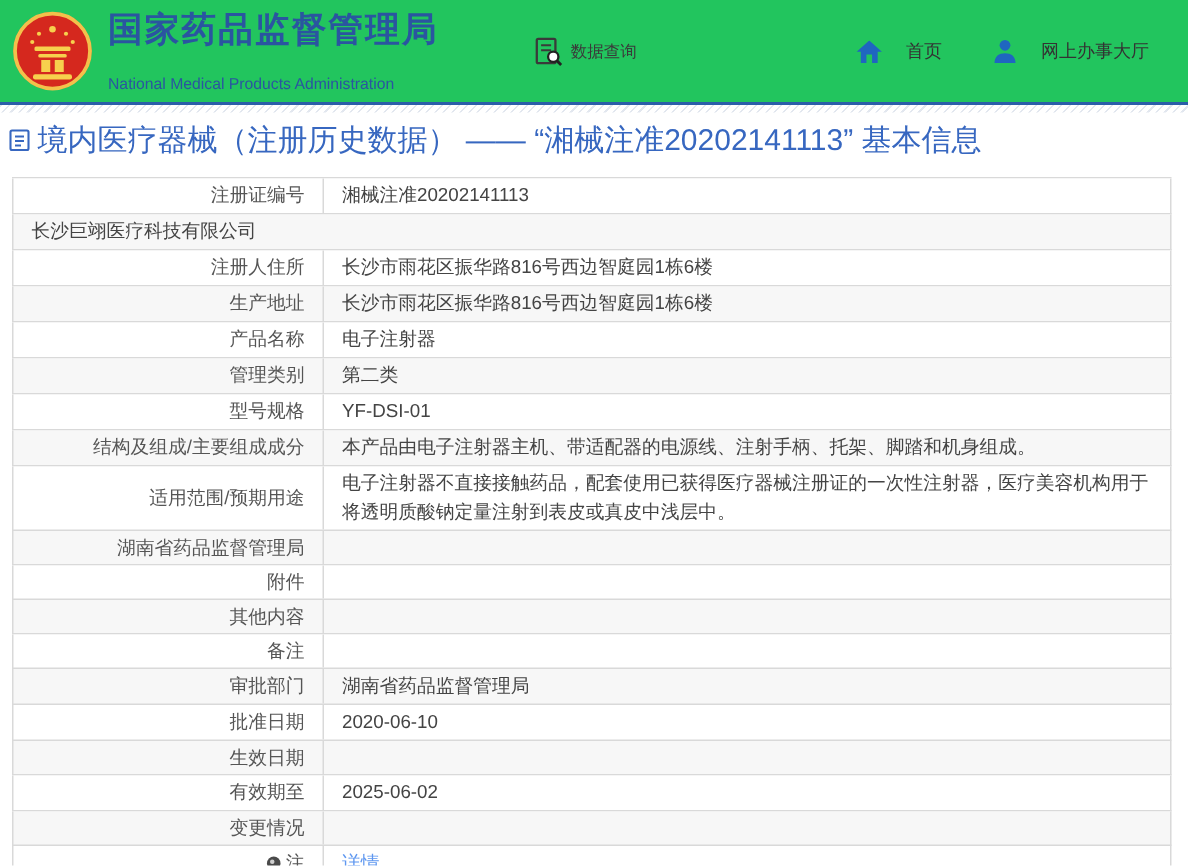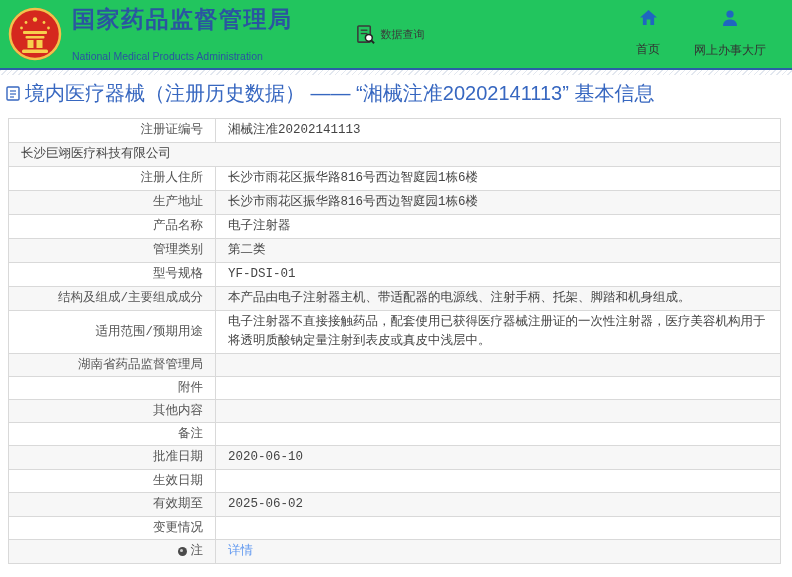--- a/index.html
+++ b/index.html
@@ -10,32 +10,32 @@
   .header { height:70px; display:flex; align-items:center; padding:0 16px 0 8px;
             border-bottom:2px solid #2b5ea8; background:#22c55e; }
   .emblem { width:54px; height:54px; flex:0 0 auto; }
   .logo-text { margin-left:10px; }
   .logo-title { font-size:23px; font-weight:bold; color:#2a55a0; letter-spacing:1.5px; line-height:26px; }
   .logo-sub { font-size:10.5px; color:#2a55a0; margin-top:18px; }
   .query { display:flex; align-items:center; margin-left:62px; gap:5px;
            font-size:11px; color:#3a3a3a; }
   .query svg { display:block; }
   .nav { margin-left:auto; display:flex; gap:34px; padding-right:10px; }
-  .nav-item { display:flex; flex-direction:column; align-items:center; gap:16px;
+  .nav-item { display:flex; flex-direction:row; align-items:center; gap:16px;
               font-size:12px; color:#333; cursor:pointer;text-align:center; }
   .hatch { height:5px; background:repeating-linear-gradient(135deg,#e2e7ef 0 1px,#ffffff 1px 4px); }
 
   
   .page-title { display:flex; align-items:center; height:37px; padding-left:6px;
                 color:#3767c0; font-size:20px; }
   .page-title svg { margin-right:5px; display:block; }
 
   
   .table { margin:6px 11px 0 8px; border-top:1px solid #d9d9d9; }
-  .row { display:flex; border:1px solid #d9d9d9; border-top:none; min-height:23px; background:#fff;font-family:Liberation Mono, monospace; }
+  .row { display:flex; border:1px solid #d9d9d9; border-top:none; min-height:23px; background:#fff; }
   .row:nth-child(even) { background:#f7f7f7; }
   .cell-label { width:207px; flex:0 0 auto; display:flex; align-items:center; justify-content:flex-end;
                 padding:2px 12px 2px 4px; border-right:1px solid #d9d9d9;
                 color:#555; font-size:12.5px; line-height:17px; text-align:right; }
   .cell-value { flex:1; display:flex; align-items:center; padding:2px 12px;
                 color:#444; font-size:12.5px; line-height:19px; }
   .detail-link { color:#5e97f0; text-decoration:none; }
   .note-icon { width:9px; height:9px; border-radius:50%; background:#4a4a4a;
                display:inline-block; margin-right:4px; position:relative; flex:0 0 auto; }
   .note-icon::after { content:""; position:absolute; left:2px; top:2px; width:3px; height:3px;
@@ -174,20 +174,26 @@
       <div class="cell-value"></div>
     </div>
     <div class="row">
       <div class="cell-label">
         <span>备注</span>
       </div>
       <div class="cell-value"></div>
     </div>
     <div class="row">
       <div class="cell-label">
+        <span>审批部门</span>
+      </div>
+      <div class="cell-value">湖南省药品监督管理局</div>
+    </div>
+    <div class="row">
+      <div class="cell-label">
         <span>批准日期</span>
       </div>
       <div class="cell-value">2020-06-10</div>
     </div>
     <div class="row">
       <div class="cell-label">
         <span>生效日期</span>
       </div>
       <div class="cell-value"></div>
     </div>

